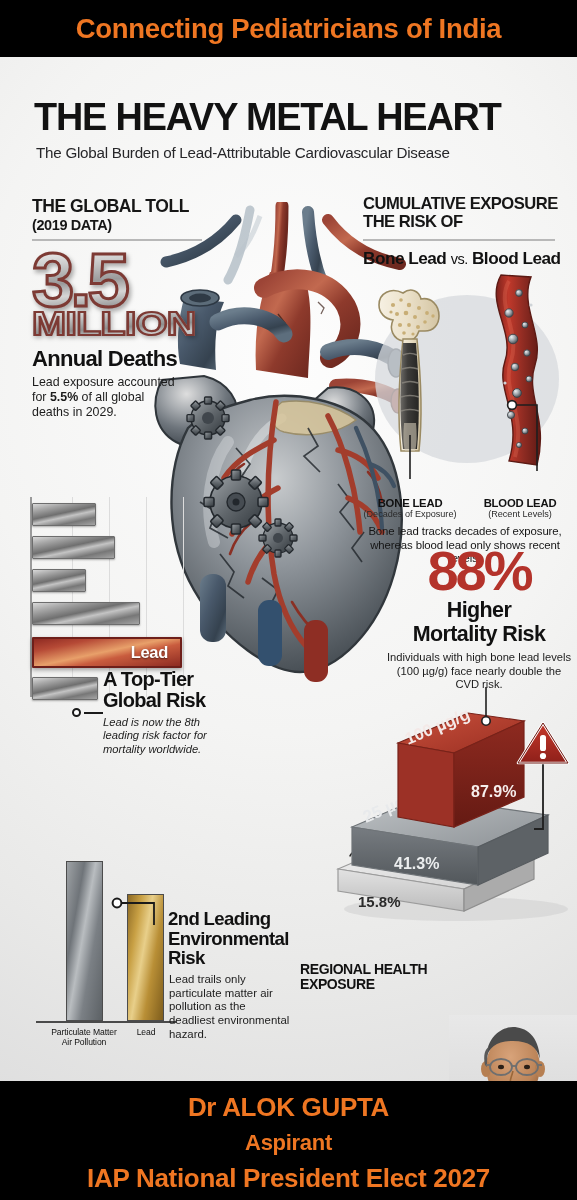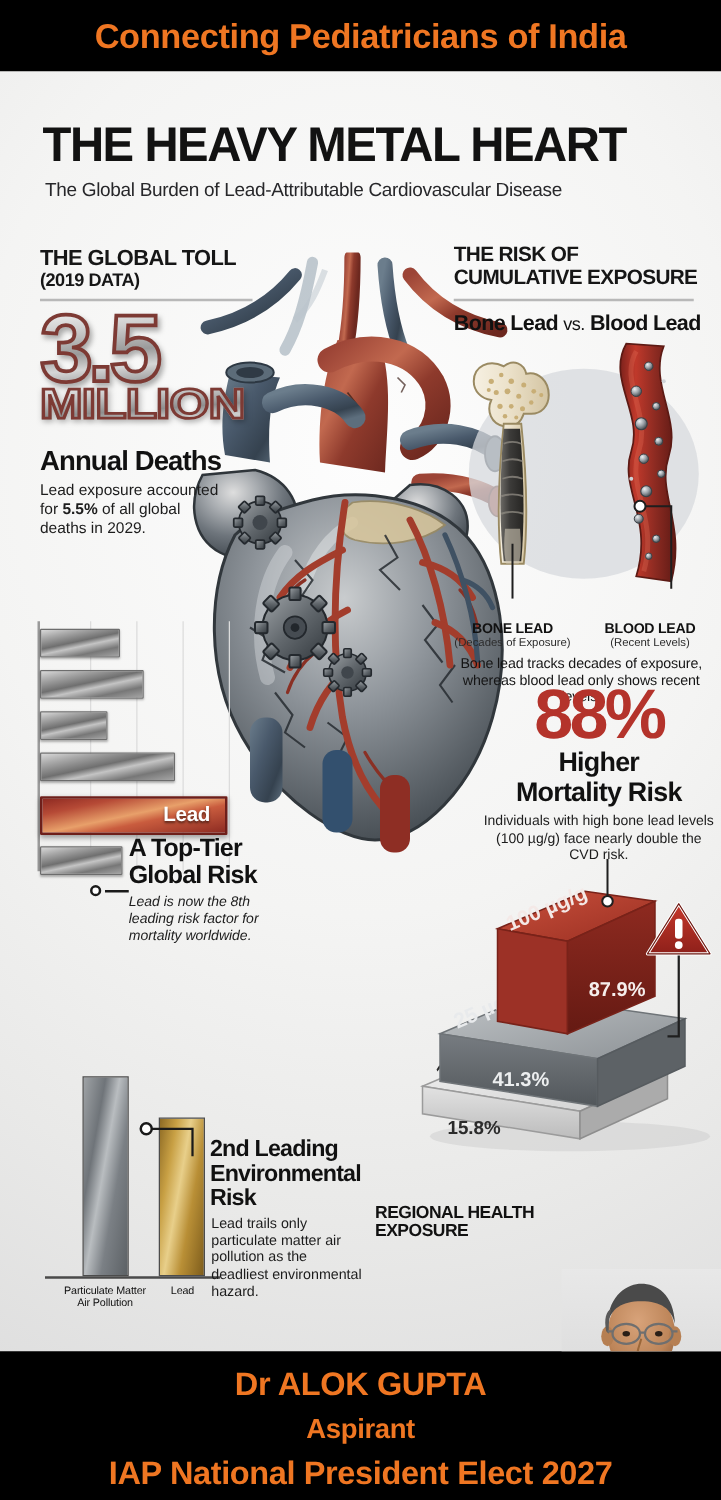--- a/index.html
+++ b/index.html
@@ -73,21 +73,21 @@
   .bigword {
     font-size:33.5px; font-weight:bold; letter-spacing:-0.5px; line-height:0.9;
     margin-top:-2px;
     transform:scaleX(1.22); transform-origin:left center;
     background:linear-gradient(175deg,#f0f0f0 0%, #c6c6c6 25%, #8e8e8e 52%, #cfcfcf 70%, #8a8a8a 100%);
     -webkit-background-clip:text; background-clip:text; color:transparent;
     -webkit-text-stroke:2.2px #7d3a34;
     paint-order:stroke fill;
     filter:drop-shadow(1px 2px 2px rgba(0,0,0,.28));
   }
-  .toll-head { font-size:22px; font-weight:bold; color:#111; letter-spacing:-0.7px; margin-top:16px;}
+  .toll-head { font-size:22px; font-weight:bold; color:#111; letter-spacing:-0.7px; margin-top:6px;}
   .toll-body { font-size:12.4px; color:#1c1c1c; line-height:1.22; margin-top:3px; width:150px;}
   .toll-body b { font-weight:bold; }
 
   
   .cumul { position:absolute; left:363px; top:138px; width:200px; }
   .cumul .kicker { font-size:16.6px; line-height:1.1; letter-spacing:-0.5px;}
   .cumul .rule { width:192px; margin-top:7px; }
   .cumul-vs {
     font-size:17.2px; font-weight:bold; color:#111; margin-top:7px; letter-spacing:-0.5px;
   }
@@ -350,22 +350,22 @@
       <div class="kicker">THE GLOBAL TOLL</div>
       <div class="kicker-sub">(2019 DATA)</div>
       <div class="rule"></div>
       <div class="bignum">3.5</div>
       <div class="bigword">MILLION</div>
       <div class="toll-head">Annual Deaths</div>
       <div class="toll-body"><span>Lead exposure accounted for </span><b>5.5%</b><span> of all global deaths in 2029.</span></div>
     </div>
 
     <div class="cumul">
+      <div class="kicker">CUMULATIVE EXPOSURE</div>
       <div class="kicker">THE RISK OF</div>
-      <div class="kicker">CUMULATIVE EXPOSURE</div>
       <div class="rule"></div>
       <div class="cumul-vs"><span>Bone Lead</span> <span class="vs">vs.</span> <span>Blood Lead</span></div>
     </div>
 
     <div class="bonefig">
       <svg width="215" height="210" viewBox="0 0 215 210">
         <defs>
           <linearGradient id="boneG" x1="0" y1="0" x2="1" y2="0">
             <stop offset="0%" stop-color="#f6f0e2"></stop>
             <stop offset="45%" stop-color="#ece2cb"></stop>

